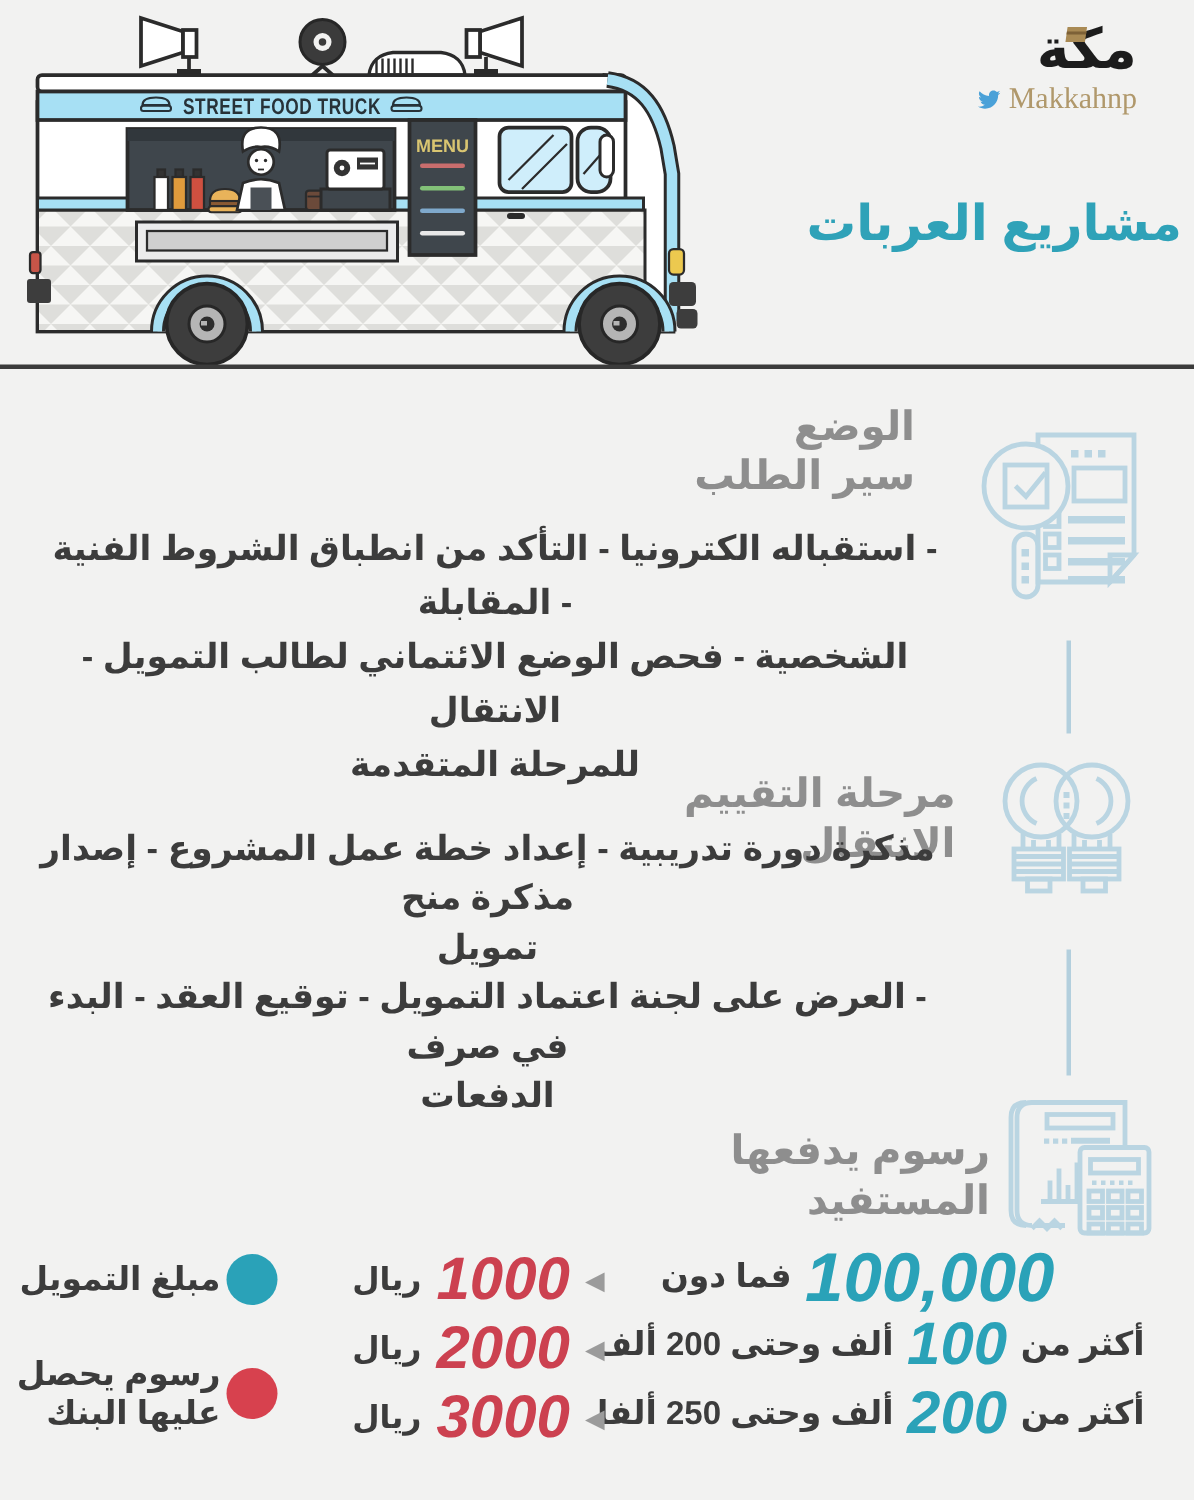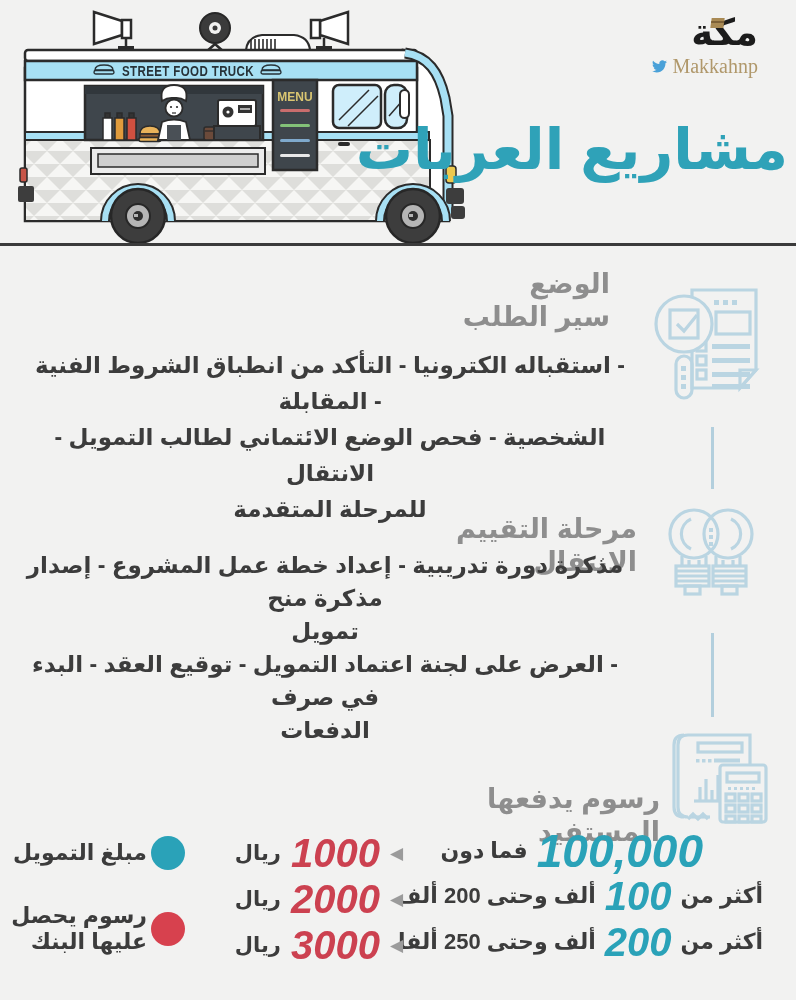--- a/index.html
+++ b/index.html
@@ -12,27 +12,27 @@
   
   .truck{position:absolute;left:8px;top:8px;}
   .ground{position:absolute;left:0;top:243px;width:796px;height:3px;background:#3b3b3b;}
   .brand{position:absolute;top:14px;right:38px;text-align:right;}
   .brand .logo{font-size:37px;font-weight:900;color:#1c1c1c;line-height:38px;letter-spacing:-1px;direction:rtl;position:relative;}
   .kaaba{position:absolute;top:4px;right:34px;width:13px;height:10px;background:#a98a54;transform:skewX(-8deg);}
   .kaaba:after{content:"";position:absolute;left:0;top:3px;width:13px;height:2px;background:#7d6137;}
   .handle{display:flex;align-items:center;justify-content:flex-end;gap:5px;margin-top:3px;
     font-family:"Liberation Serif","DejaVu Serif",serif;font-size:20px;color:#b0986b;}
   .title{position:absolute;top:124px;right:8px;margin:0;direction:rtl;
-    font-size:57px;line-height:50px;font-weight:800;color:#2fa2b8;}
+    font-size:33px;line-height:50px;font-weight:800;color:#2fa2b8;}
   
   .sec-heading{position:absolute;direction:rtl;text-align:right;color:#8e8e8e;
     font-size:27px;line-height:33px;font-weight:700;}
   .h1{top:268px;right:186px;}
   .h2{top:513px;right:159px;}
-  .h3{top:751px;right:136px;margin-top:32px;}
+  .h3{top:751px;right:136px;}
   .sec-body{position:absolute;direction:rtl;text-align:center;color:#3c3c3c;
     font-size:23px;font-weight:700;}
   .b1{top:347px;left:30px;right:166px;line-height:36px;}
   .b2{top:549px;left:20px;right:166px;line-height:33px;}
   .sicon{position:absolute;}
   .i1{left:650px;top:284px;}
   .i2{left:662px;top:504px;}
   .i3{left:664px;top:727px;}
   .sicon .s{stroke:#bad5e2;stroke-width:3.2;fill:none;}
   .sicon .f{fill:#bad5e2;stroke:none;}

